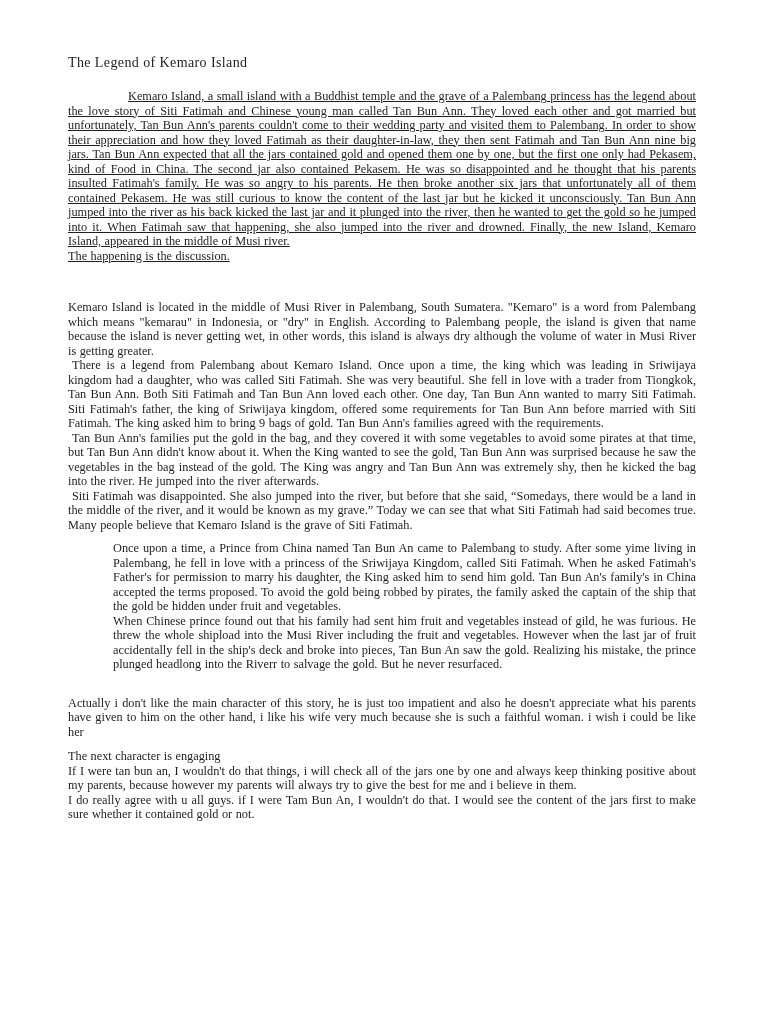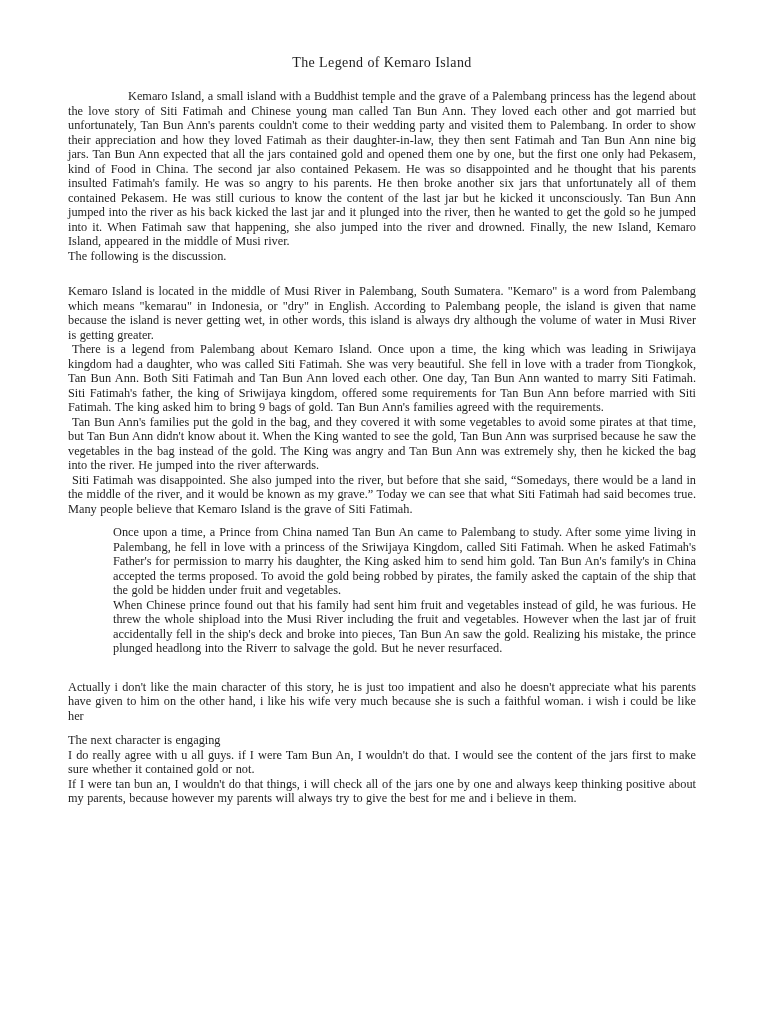--- a/index.html
+++ b/index.html
@@ -20,68 +20,67 @@
   .content {
     position: absolute;
     left: 68px;
     top: 54px;
     width: 628px;
   }
   .doc-title {
     font-size: 14px;
     font-weight: normal;
     line-height: 17px;
-    text-align: center;
     letter-spacing: 0.4px;
     margin: 0;
   }
   .para {
     font-size: 12.3px;
     line-height: 14.5px;
     text-align: justify;
     margin: 0;
     word-spacing: 0.4px;
   }
   .indent-first { text-indent: 60px; }
   .sp { text-indent: 4px; }
-  .sec-intro { margin-top: 18px; }
-  .sec-d1 { margin-top: 21px; }
+  .sec-intro { margin-top: 18px; text-decoration: underline; }
+  .sec-d1 { margin-top: 37px; }
   .sec-d2 { margin-top: 9px; margin-left: 45px; }
   .sec-op { margin-top: 24px; }
   .sec-resp { margin-top: 10px; }
 </style>
 </head>
 <body>
 
 <div class="doc-page">
   <div class="content">
 
     <h1 class="doc-title">The Legend of Kemaro Island</h1>
 
     <section class="sec-intro">
       <p class="para indent-first">Kemaro Island, a small island with a Buddhist temple and the grave of a Palembang princess has the legend about the love story of Siti Fatimah and Chinese young man called Tan Bun Ann. They loved each other and got married but unfortunately, Tan Bun Ann's parents couldn't come to their wedding party and visited them to Palembang. In order to show their appreciation and how they loved Fatimah as their daughter-in-law, they then sent Fatimah and Tan Bun Ann nine big jars. Tan Bun Ann expected that all the jars contained gold and opened them one by one, but the first one only had Pekasem, kind of Food in China. The second jar also contained Pekasem. He was so disappointed and he thought that his parents insulted Fatimah's family. He was so angry to his parents. He then broke another six jars that unfortunately all of them contained Pekasem. He was still curious to know the content of the last jar but he kicked it unconsciously. Tan Bun Ann jumped into the river as his back kicked the last jar and it plunged into the river, then he wanted to get the gold so he jumped into it. When Fatimah saw that happening, she also jumped into the river and drowned. Finally, the new Island, Kemaro Island, appeared in the middle of Musi river.</p>
-      <p class="para">The following is the discussion.</p>
+      <p class="para">The happening is the discussion.</p>
     </section>
 
     <section class="sec-d1">
       <p class="para">Kemaro Island is located in the middle of Musi River in Palembang, South Sumatera. "Kemaro" is a word from Palembang which means "kemarau" in Indonesia, or "dry" in English. According to Palembang people, the island is given that name because the island is never getting wet, in other words, this island is always dry although the volume of water in Musi River is getting greater.</p>
       <p class="para sp">There is a legend from Palembang about Kemaro Island. Once upon a time, the king which was leading in Sriwijaya kingdom had a daughter, who was called Siti Fatimah. She was very beautiful. She fell in love with a trader from Tiongkok, Tan Bun Ann. Both Siti Fatimah and Tan Bun Ann loved each other. One day, Tan Bun Ann wanted to marry Siti Fatimah. Siti Fatimah's father, the king of Sriwijaya kingdom, offered some requirements for Tan Bun Ann before married with Siti Fatimah. The king asked him to bring 9 bags of gold. Tan Bun Ann's families agreed with the requirements.</p>
       <p class="para sp">Tan Bun Ann's families put the gold in the bag, and they covered it with some vegetables to avoid some pirates at that time, but Tan Bun Ann didn't know about it. When the King wanted to see the gold, Tan Bun Ann was surprised because he saw the vegetables in the bag instead of the gold. The King was angry and Tan Bun Ann was extremely shy, then he kicked the bag into the river. He jumped into the river afterwards.</p>
       <p class="para sp">Siti Fatimah was disappointed. She also jumped into the river, but before that she said, “Somedays, there would be a land in the middle of the river, and it would be known as my grave.” Today we can see that what Siti Fatimah  had said becomes true. Many people believe that Kemaro Island is the grave of Siti Fatimah.</p>
     </section>
 
     <section class="sec-d2">
       <p class="para">Once upon a time, a Prince from China named Tan Bun An came to Palembang to study. After some yime living in Palembang, he fell in love with a princess of the Sriwijaya Kingdom, called Siti Fatimah. When he asked Fatimah's Father's for permission to marry his daughter, the King asked him to send him gold. Tan Bun An's family's in China accepted the terms proposed. To avoid the gold being robbed by pirates, the family asked the captain of the ship that the gold be hidden under fruit and vegetables.</p>
       <p class="para">When Chinese prince found out that his family had sent him fruit and vegetables instead of gild, he was furious. He threw the whole shipload into the Musi River including the fruit and vegetables. However when the last jar of fruit accidentally fell in the ship's deck and broke into pieces, Tan Bun An saw the gold. Realizing his mistake, the prince plunged headlong into the Riverr to salvage the gold. But he never resurfaced.</p>
     </section>
 
     <section class="sec-op">
       <p class="para">Actually i don't like the main character of this story, he is just too impatient and also he doesn't appreciate what his parents have given to him on the other hand, i like his wife very much because she is such a faithful woman. i wish i could be like her</p>
     </section>
 
     <section class="sec-resp">
       <p class="para">The next character is engaging</p>
+      <p class="para">If I were tan bun an, I wouldn't do that things, i will check all of the jars one by one and always keep thinking positive about my parents, because however my parents will always try to give the best for me and i believe in them.</p>
       <p class="para">I do really agree with u all guys. if I were Tam Bun An, I wouldn't do that. I would see the content of the jars first to make sure whether it contained gold or not.</p>
-      <p class="para">If I were tan bun an, I wouldn't do that things, i will check all of the jars one by one and always keep thinking positive about my parents, because however my parents will always try to give the best for me and i believe in them.</p>
     </section>
 
   </div>
 </div>
 
 </body></html>

